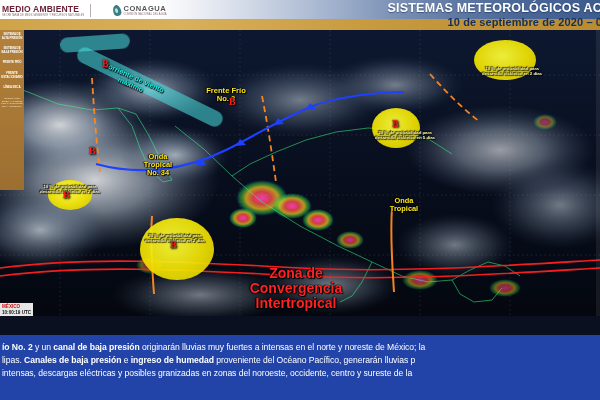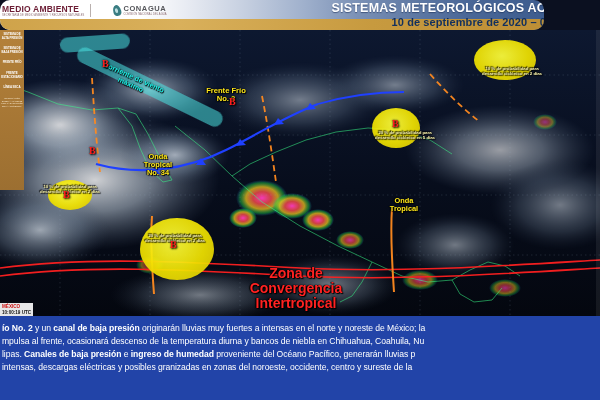--- a/index.html
+++ b/index.html
@@ -17,29 +17,28 @@
     position: relative;
     width: 600px;
     height: 400px;
     overflow: hidden;
   }
 
   
   .header {
     position: absolute;
     top: 0; left: 0;
-    width: 544px;
+    width: 600px;
     height: 30px;
     background: linear-gradient(90deg,
         #ffffff 0%, #ffffff 26%,
         #e9ecf3 34%, #c9d2e2 44%,
         #9fb0cc 56%, #7a90b5 66%,
         #5f79a4 76%, #4a6797 86%, #3d5c8e 100%);
     overflow: hidden;
-    border-radius: 10px;
   }
   .brand {
     position: absolute;
     top: 1px; left: 0;
     display: flex;
     align-items: center;
     gap: 6px;
     height: 18px;
     padding-left: 2px;
   }
@@ -222,21 +221,21 @@
     padding: 1px 2px;
     font-family: "Liberation Sans", sans-serif;
   }
   .tstamp .red { color: #cc1111; }
 
   
   .footer {
     position: absolute;
     left: 0; bottom: 0;
     width: 600px;
-    height: 84px;
+    height: 65px;
     background: #2244a8;
     color: #ffffff;
     padding: 6px 2px 2px 2px;
     overflow: hidden;
   }
   .f-line {
     font-size: 8.6px;
     line-height: 13px;
     white-space: nowrap;
     color: #ffffff;
@@ -450,20 +449,19 @@
       <div>10:00:19 UTC</div>
     </div>
   </div>
 
   <div class="scrollbar-v"></div>
 
   <div class="footer">
     <div class="f-line">
       <b>ío No. 2</b><span> y un </span><b>canal de baja presión</b><span> originarán lluvias muy fuertes a intensas en el norte y noreste de México; la</span>
     </div>
-    <div class="f-line">mpulsa al frente, ocasionará descenso de la temperatura diurna y bancos de niebla en Chihuahua, Coahuila, Nu</div>
     <div class="f-line">
       <span>lipas. </span><b class="f-hl">Canales de baja presión</b><span> e </span><b>ingreso de humedad</b><span> proveniente del Océano Pacífico, generarán lluvias p</span>
     </div>
     <div class="f-line"> intensas, descargas eléctricas y posibles granizadas en zonas del noroeste, occidente, centro y sureste de la</div>
   </div>
 
 </div>
 
 </body></html>

